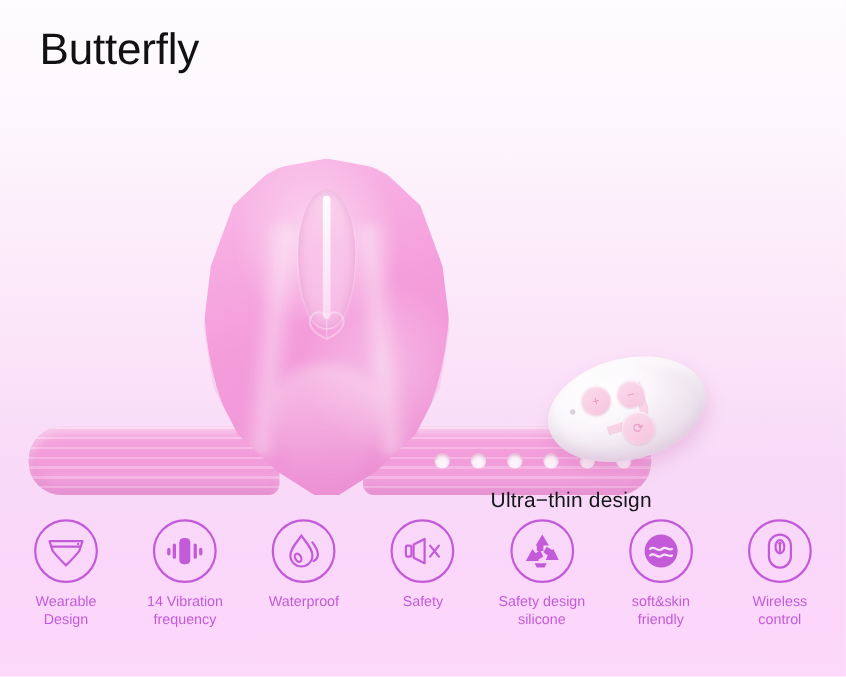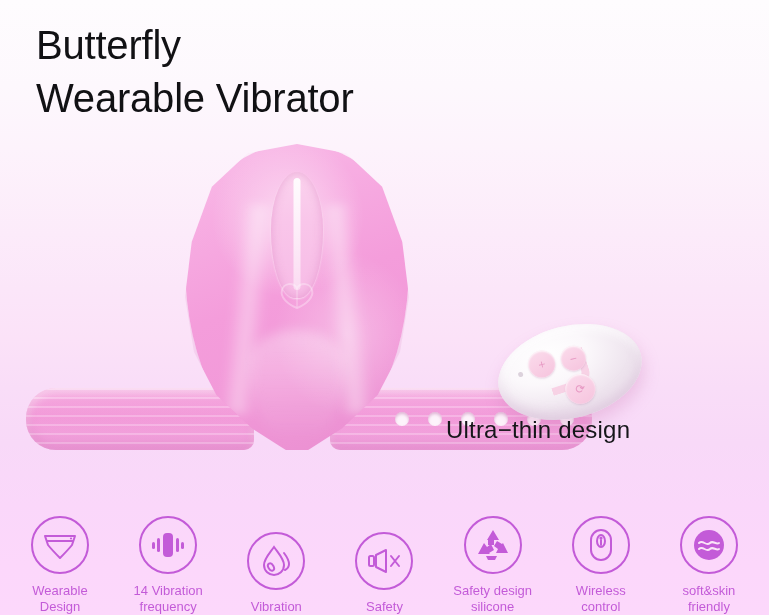--- a/index.html
+++ b/index.html
@@ -111,49 +111,48 @@
   #rbtn-power{left:30px;top:32px;width:30px;height:30px;}
   .rbtn span{position:absolute;left:0;top:0;width:100%;height:100%;
     display:flex;align-items:center;justify-content:center;
     font-size:12px;color:#e79ac4;}
   #remote-link{position:absolute;left:16px;top:8px;width:34px;height:30px;
     border-right:8px solid #f8cfe4;border-bottom:8px solid #f8cfe4;
     border-radius:0 0 16px 0;transform:rotate(-4deg);opacity:.9;}
 
   
   #caption{
-    position:absolute;left:446px;top:416px;
-    font-size:24px;color:#16161a;letter-spacing:.2px;white-space:nowrap;
+    position:absolute;left:446px;top:445px;
+    font-size:19px;color:#16161a;letter-spacing:.2px;white-space:nowrap;
   }
 
   
   #features{
     position:absolute;left:0;top:472px;width:769px;height:143px;
     display:flex;justify-content:space-between;padding:0 14px;box-sizing:border-box;
   }
-  .feature{width:92px;display:flex;flex-direction:column;align-items:center;justify-content:flex-end;}
+  .feature{width:92px;display:flex;flex-direction:column;align-items:center;}
   .feature-ring{
     width:58px;height:58px;border-radius:50%;
     border:2px solid #c35bd8;
     display:flex;align-items:center;justify-content:center;
     box-sizing:border-box;
   }
   .feature-label{
     margin-top:9px;text-align:center;font-size:13px;line-height:1.25;
     color:#c35bd8;white-space:pre-line;
   }
 </style>
 </head>
 <body>
 
 <div id="banner">
 
   <div id="title-block">
     <div class="title-line" id="title-line-1">Butterfly</div>
-    <div class="title-line" id="title-line-2">Wearable Vibrator</div>
   </div>
 
   <div id="product-stage">
 
     <div class="strap" id="strap-left">
       <div class="strap-ribs"></div>
     </div>
 
     <div class="strap" id="strap-right">
       <div class="strap-ribs"></div>
@@ -229,21 +228,21 @@
 
 
     <div class="feature">
       <div class="feature-ring">
         <svg width="32" height="34" viewBox="0 0 32 34">
           <path d="M14 3 C9 10 4 15 4 21 C4 27 9 31 14 31 C19 31 24 27 24 21 C24 15 19 10 14 3 Z" fill="none" stroke="#c35bd8" stroke-width="2"></path>
           <path d="M24 9 C27 13 29 16 29 20 C29 23 27 25 25 26" fill="none" stroke="#c35bd8" stroke-width="2" stroke-linecap="round"></path>
           <ellipse cx="11" cy="23" rx="2.6" ry="4" transform="rotate(-30 11 23)" fill="none" stroke="#c35bd8" stroke-width="2"></ellipse>
         </svg>
       </div>
-      <div class="feature-label">Vibration</div>
+      <div class="feature-label">Waterproof</div>
     </div>
 
     <div class="feature">
       <div class="feature-ring">
         <svg width="36" height="30" viewBox="0 0 36 30">
           <rect x="3" y="10" width="5" height="10" rx="1.5" fill="none" stroke="#c35bd8" stroke-width="2"></rect>
           <path d="M10 9 L20 4 L20 26 L10 21 Z" fill="none" stroke="#c35bd8" stroke-width="2" stroke-linejoin="round"></path>
           <path d="M25 10 L33 20 M33 10 L25 20" stroke="#c35bd8" stroke-width="2" stroke-linecap="round"></path>
         </svg>
       </div>
@@ -258,36 +257,36 @@
           <path d="M33 25 L21 25 L23 21 L19 18 L22 13 L27 16 L28 15 Z" fill="#c35bd8"></path>
           <path d="M11 28 L22 28 L20 32 L13 32 Z" fill="#c35bd8"></path>
         </svg>
       </div>
       <div class="feature-label">Safety design
 silicone</div>
     </div>
 
     <div class="feature">
       <div class="feature-ring">
+        <svg width="40" height="40" viewBox="0 0 40 40">
+          <circle cx="20" cy="20" r="15" fill="#c35bd8"></circle>
+          <path d="M10 18 C14 14 17 22 21 18 C24 15 27 20 30 18" fill="none" stroke="#fbe4f8" stroke-width="2" stroke-linecap="round"></path>
+          <path d="M10 24 C14 20 17 28 21 24 C24 21 27 26 30 24" fill="none" stroke="#fbe4f8" stroke-width="2" stroke-linecap="round"></path>
+        </svg>
+      </div>
+      <div class="feature-label">soft&amp;skin
+friendly</div>
+    </div>
+
+    <div class="feature">
+      <div class="feature-ring">
         <svg width="30" height="34" viewBox="0 0 30 34">
           <rect x="5" y="2" width="20" height="30" rx="10" fill="none" stroke="#c35bd8" stroke-width="2"></rect>
           <ellipse cx="15" cy="13" rx="4" ry="6" fill="none" stroke="#c35bd8" stroke-width="2"></ellipse>
           <circle cx="15" cy="10" r="1.6" fill="#c35bd8"></circle>
           <path d="M15 12 L15 17" stroke="#c35bd8" stroke-width="2" stroke-linecap="round"></path>
         </svg>
       </div>
       <div class="feature-label">Wireless control</div>
     </div>
 
-    <div class="feature">
-      <div class="feature-ring">
-        <svg width="40" height="40" viewBox="0 0 40 40">
-          <circle cx="20" cy="20" r="15" fill="#c35bd8"></circle>
-          <path d="M10 18 C14 14 17 22 21 18 C24 15 27 20 30 18" fill="none" stroke="#fbe4f8" stroke-width="2" stroke-linecap="round"></path>
-          <path d="M10 24 C14 20 17 28 21 24 C24 21 27 26 30 24" fill="none" stroke="#fbe4f8" stroke-width="2" stroke-linecap="round"></path>
-        </svg>
-      </div>
-      <div class="feature-label">soft&amp;skin
-friendly</div>
-    </div>
-
   </div>
 </div>
 
 </body></html>

